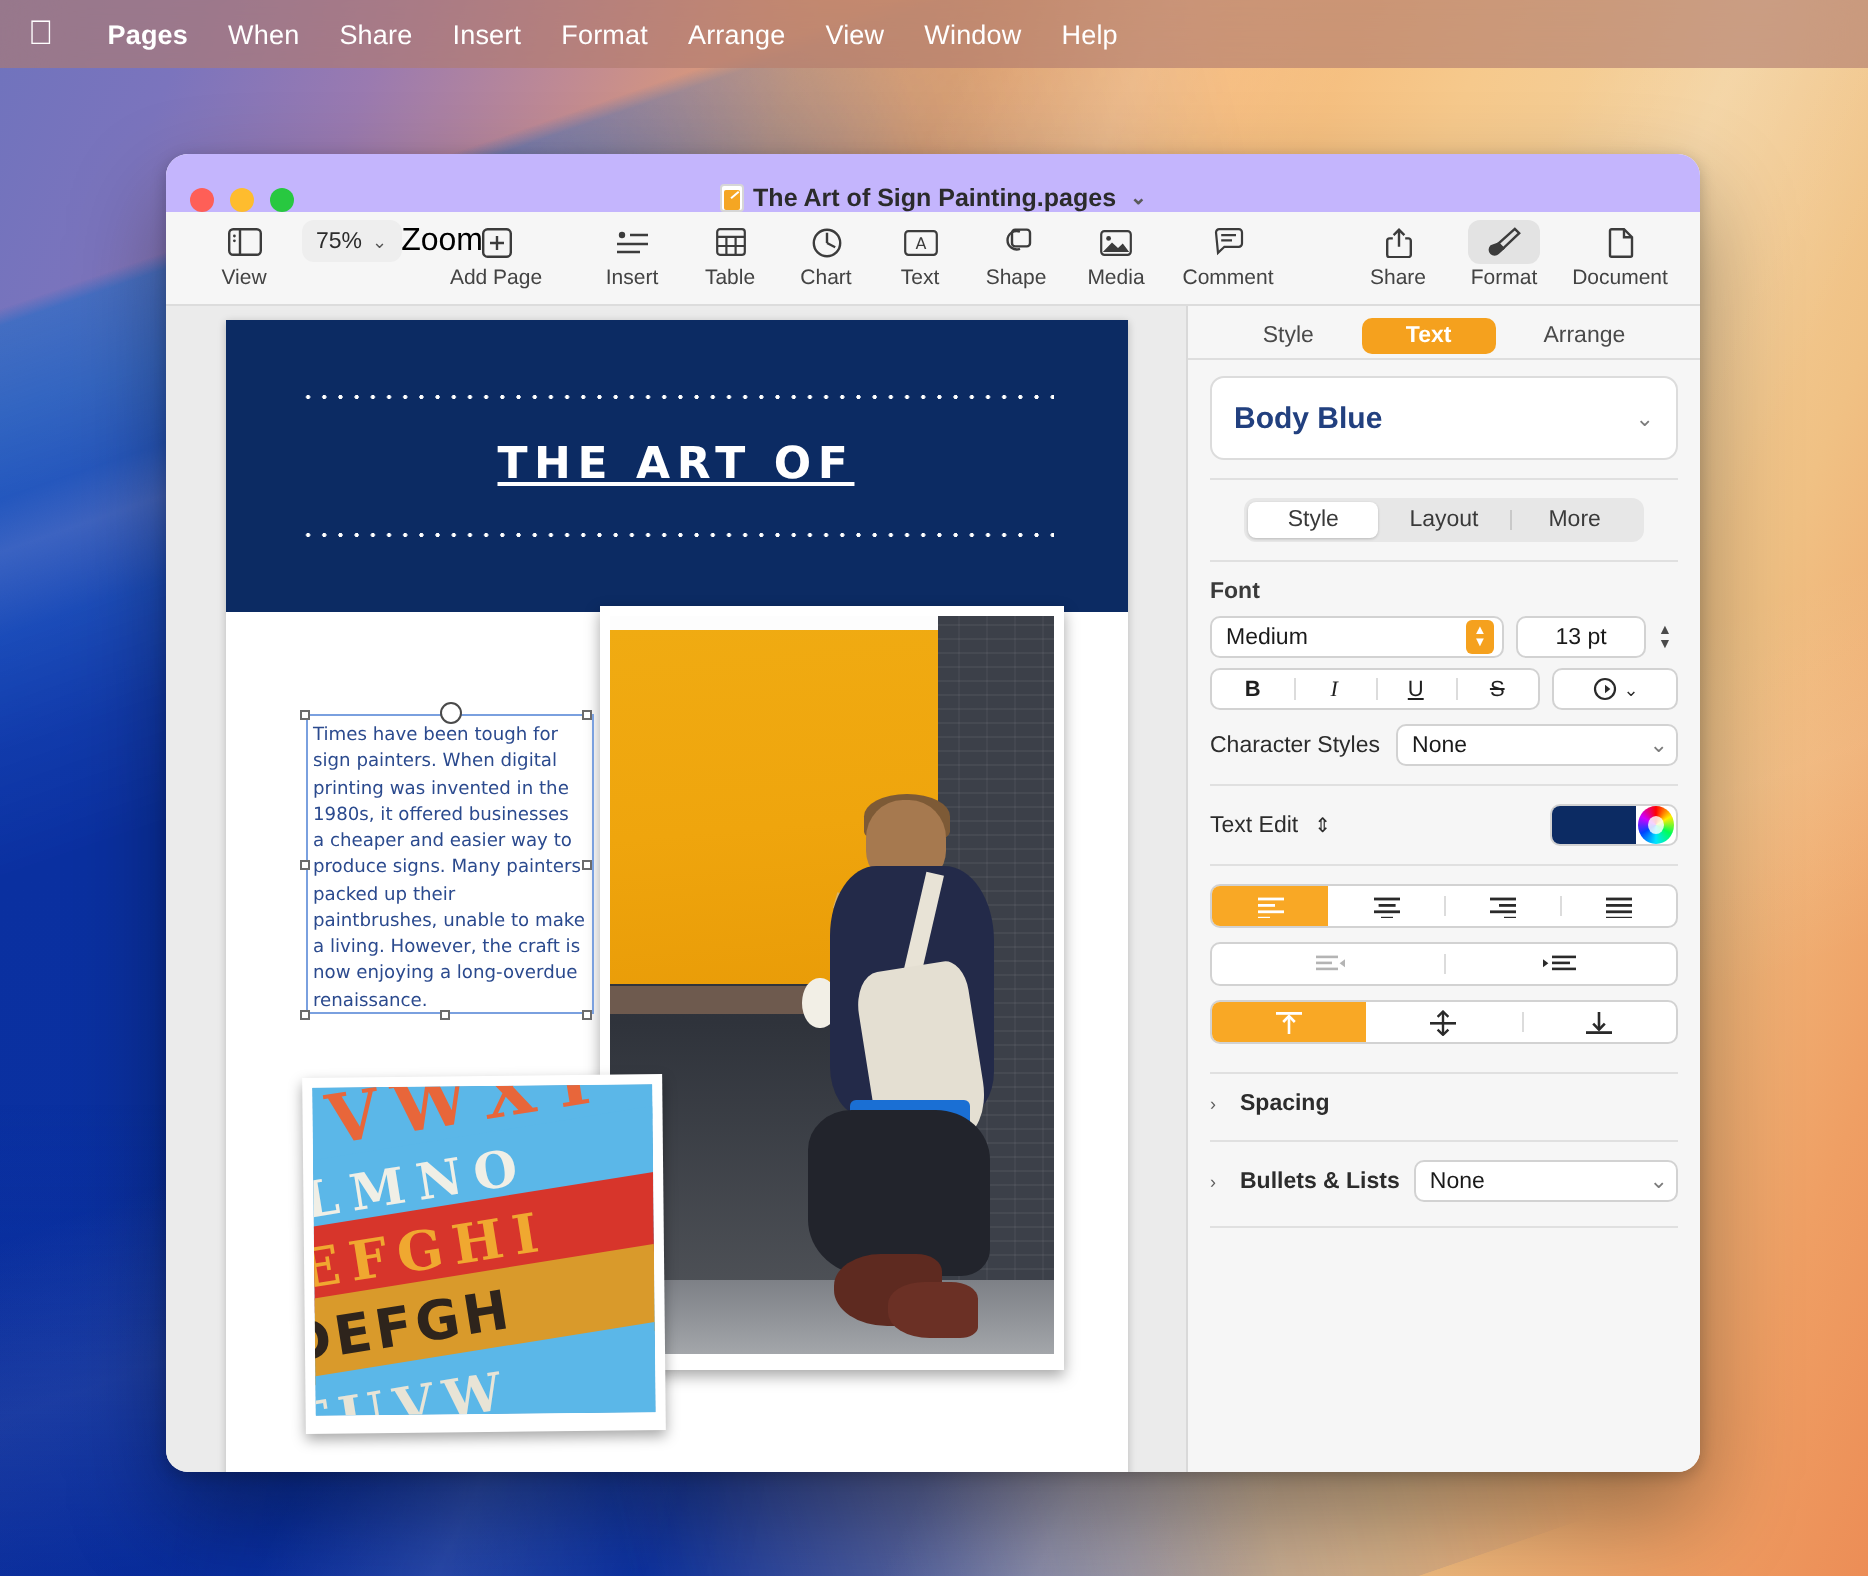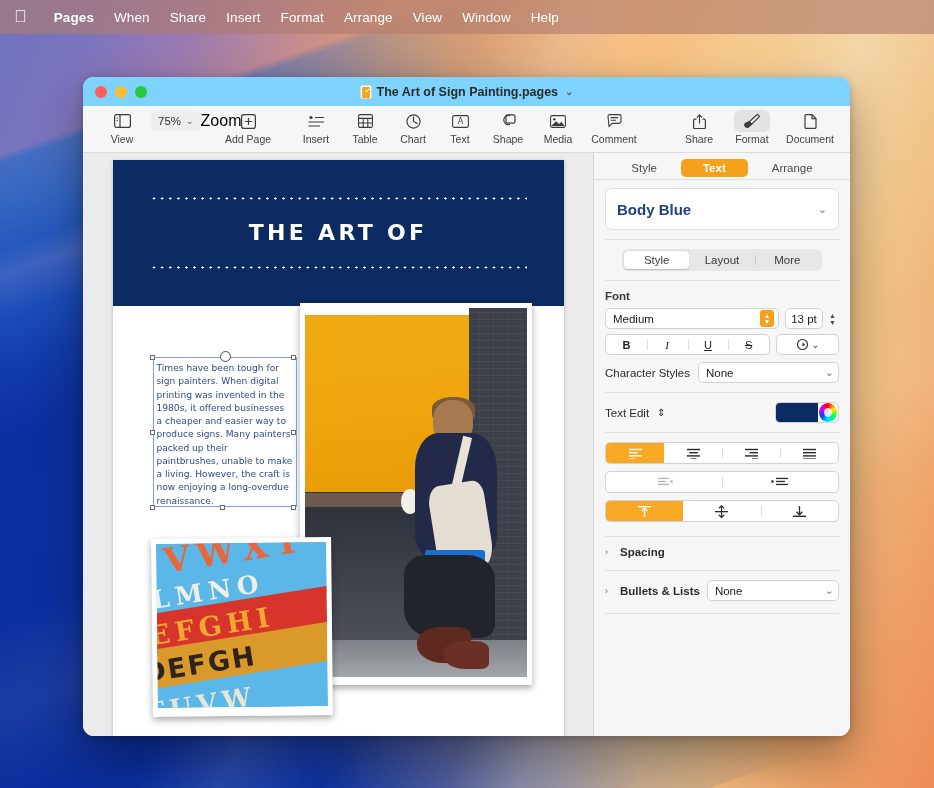--- a/index.html
+++ b/index.html
@@ -121,25 +121,25 @@
     background: #fdfdfd;
     box-shadow: 0 22px 48px rgba(0,0,0,0.36), 0 2px 8px rgba(0,0,0,0.22);
     overflow: hidden;
     display: flex;
     flex-direction: column;
   }
 
   
   #titlebar {
     height: 29px;
-    background: #7dd3fc;
+    background: #c4b5fd;
     position: relative;
     flex: 0 0 auto;
     display: flex;
-    align-items: center;
+    align-items: flex-end;
   }
   .traffic {
     display: flex;
     gap: 8px;
     margin-left: 12px;
   }
   .tl { width: 12px; height: 12px; border-radius: 50%; }
   .tl.red    { background: #fe5f57; }
   .tl.yellow { background: #febc2e; }
   .tl.green  { background: #28c840; }
@@ -278,20 +278,21 @@
   }
   #banner .headline {
     color: #ffffff;
     font-weight: bold;
     font-size: 22px;
     letter-spacing: 3.3px;
     text-align: center;
     line-height: 1.55;
     margin: 16px 0;
     font-family: "DejaVu Sans", sans-serif;
+    text-decoration: underline;
   }
 
   
   #textframe {
     position: absolute;
     left: 44px; top: 202px;
     width: 136px;
   }
   #textframe p {
     font-size: 9.1px;
@@ -962,21 +963,21 @@
 
           <div class="row2">
             <div class="field" style="flex:1">
               <span>Medium</span>
               <span class="stepper-orange">
                   <span>▲</span>
                   <span>▼</span>
                 </span>
             </div>
             <div style="display:flex;align-items:center">
-              <div class="field" style="width:38px;justify-content:center;padding:0">
+              <div class="field" style="width:65px;justify-content:center;padding:0">
                 <span>13 pt</span>
               </div>
               <div class="stepper-plain">
                   <span>▲</span>
                   <span>▼</span>
                 </div>
             </div>
           </div>
 
           <div class="row2">

